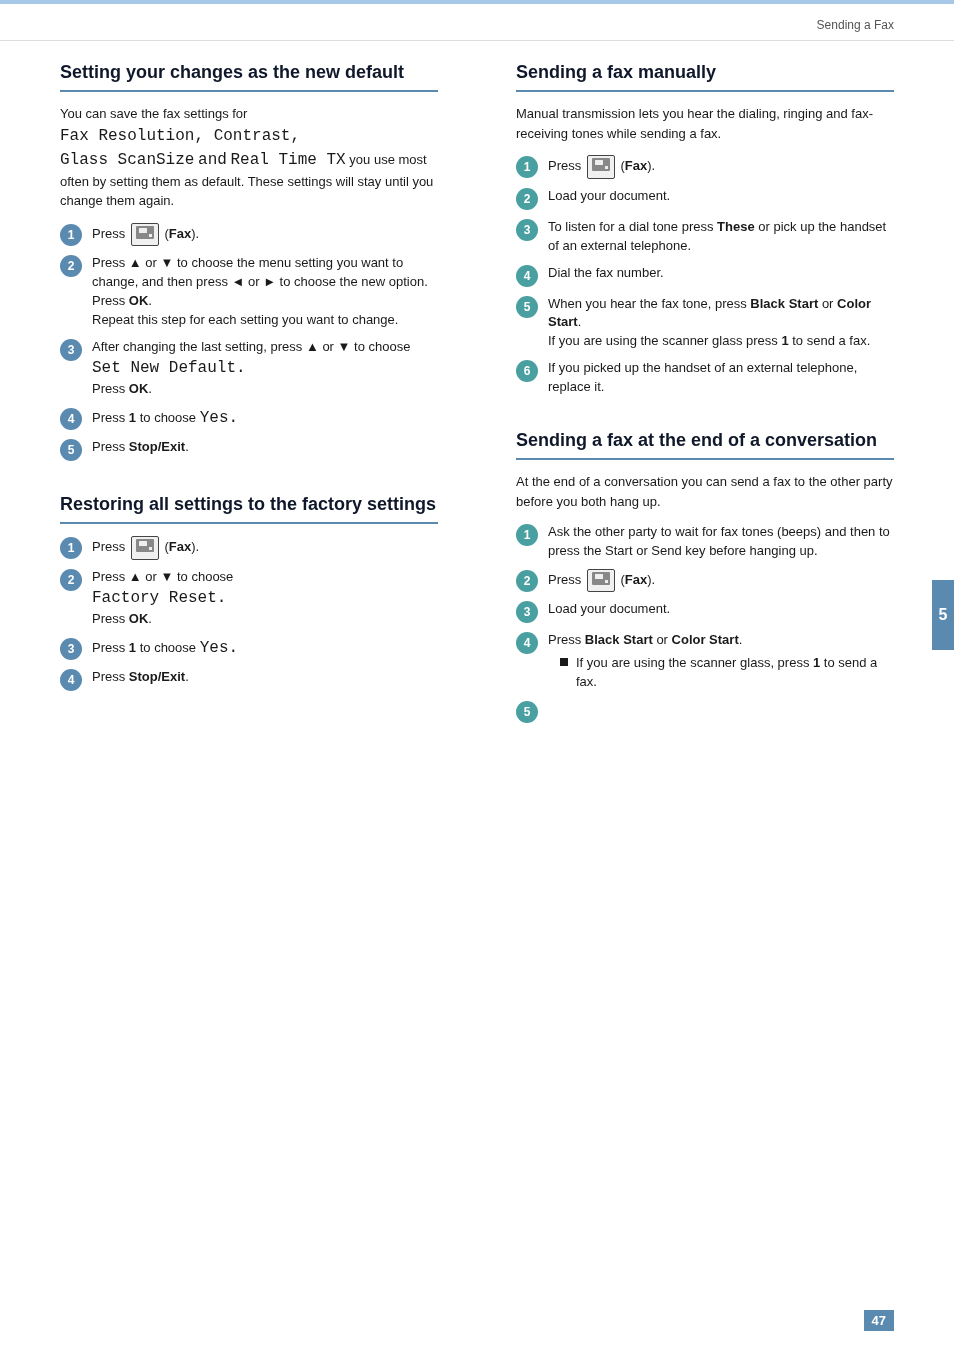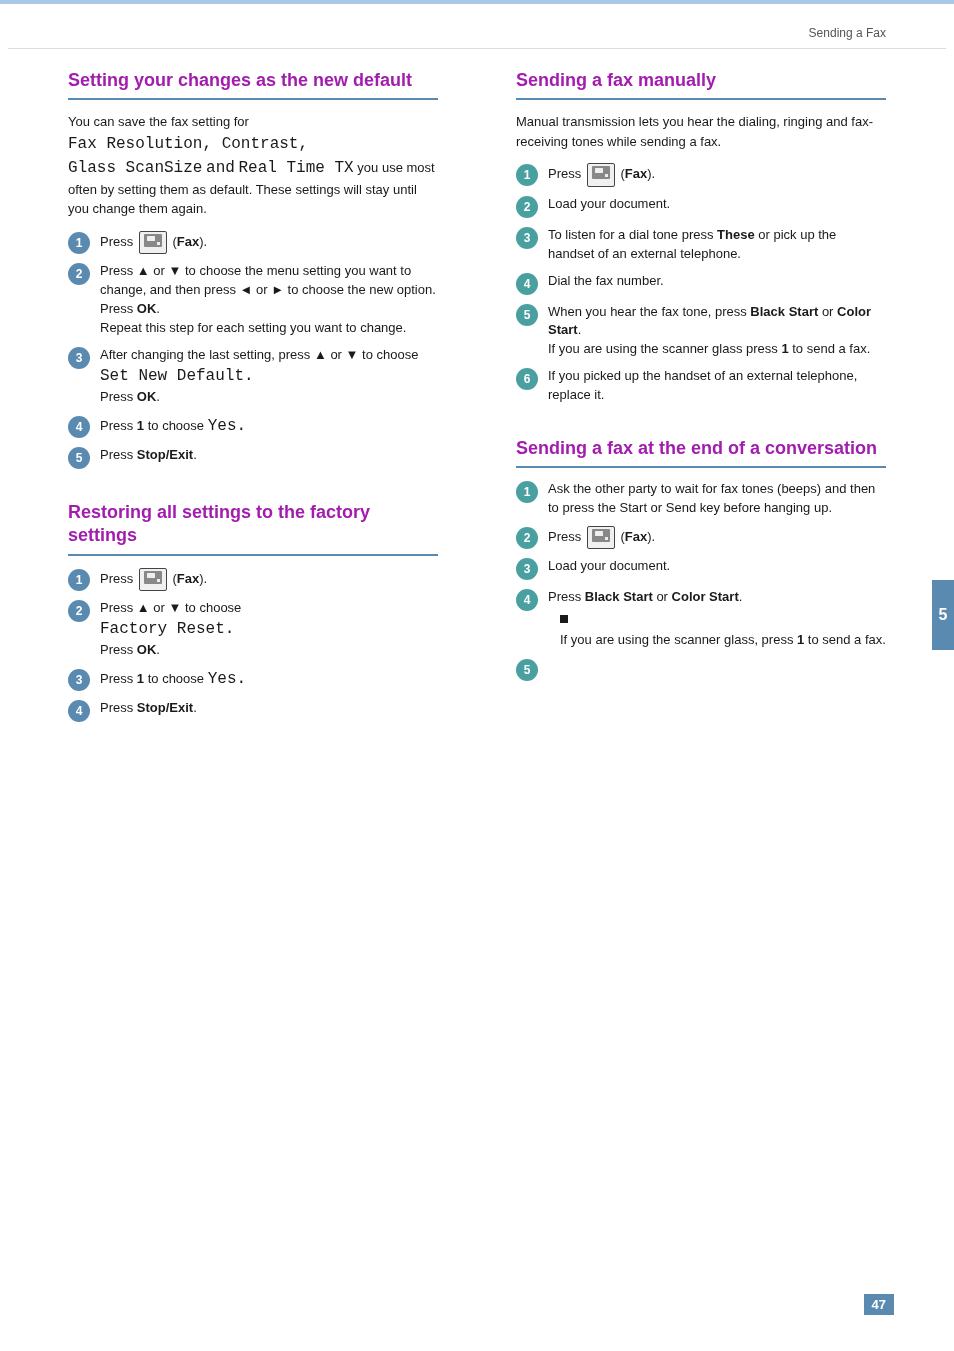--- a/index.html
+++ b/index.html
@@ -12,21 +12,21 @@
       width: 954px;
       min-height: 1351px;
       position: relative;
     }
 
     .page-container {
       width: 954px;
       min-height: 1351px;
       background: #fff;
       position: relative;
-      padding: 8px;
+      padding: 0;
     }
 
     
     .top-bar {
       width: 100%;
       height: 4px;
       background: #a8c8e8;
       position: absolute;
       top: 0;
       left: 0;
@@ -74,21 +74,21 @@
     .right-col {
       flex: 1;
       max-width: 420px;
       margin-left: 48px;
     }
 
     
     .section-title {
       font-size: 18px;
       font-weight: bold;
-      color: #a21caf;
+      color: #0f172a;
       line-height: 1.3;
       margin-bottom: 6px;
     }
 
     .section-divider {
       height: 2px;
       background: #5a8ab0;
       margin-bottom: 12px;
     }
 
@@ -157,21 +157,21 @@
     .mono {
       font-family: 'Courier New', Courier, monospace;
       font-size: 16px;
     }
 
     .bold { font-weight: bold; }
 
     
     .page-number {
       position: absolute;
-      bottom: 36px;
+      bottom: 20px;
       right: 60px;
       display: flex;
       align-items: center;
       gap: 0;
     }
 
     .page-num-box {
       background: #5a8ab0;
       color: white;
       padding: 3px 8px;
@@ -179,21 +179,20 @@
       font-weight: bold;
     }
 
     
     .sub-bullet {
       display: flex;
       align-items: flex-start;
       gap: 8px;
       margin-left: 12px;
       margin-top: 4px;
-      flex-direction: column;
     }
 
     .bullet-square {
       width: 8px;
       height: 8px;
       background: #1a1a1a;
       flex-shrink: 0;
       margin-top: 4px;
     }
 
@@ -220,21 +219,21 @@
 
   <div class="content">
 
     <div class="left-col">
 
       <div>
         <h2 class="section-title">Setting your changes as the new default</h2>
         <div class="section-divider"></div>
 
         <p>
-          <span>You can save the fax setting for</span><br>
+          <span>You can save the fax settings for</span><br>
           <span class="mono">Fax Resolution, Contrast,<br>Glass ScanSize</span> <span class="mono">and</span> <span class="mono">Real Time TX</span> <span>you use most often by setting them as default. These settings will stay until you change them again.</span>
         </p>
 
         <div class="step-list">
 
           <div class="step-item">
             <div class="step-circle blue">1</div>
             <div class="step-text">
               Press <span class="fax-btn"><svg width="18" height="13" viewBox="0 0 18 13">
                     <rect x="0" y="0" width="18" height="13" rx="1" fill="#888"></rect>
@@ -385,20 +384,21 @@
 
         </div>
       </div>
 
       <div class="section-spacer"></div>
 
       <div>
         <h2 class="section-title">Sending a fax at the end of a conversation</h2>
         <div class="section-divider"></div>
 
+        <p>At the end of a conversation you can send a fax to the other party before you both hang up.</p>
 
         <div class="step-list">
 
           <div class="step-item">
             <div class="step-circle teal">1</div>
             <div class="step-text">
               Ask the other party to wait for fax tones (beeps) and then to press the Start or Send key before hanging up.
             </div>
           </div>
 

